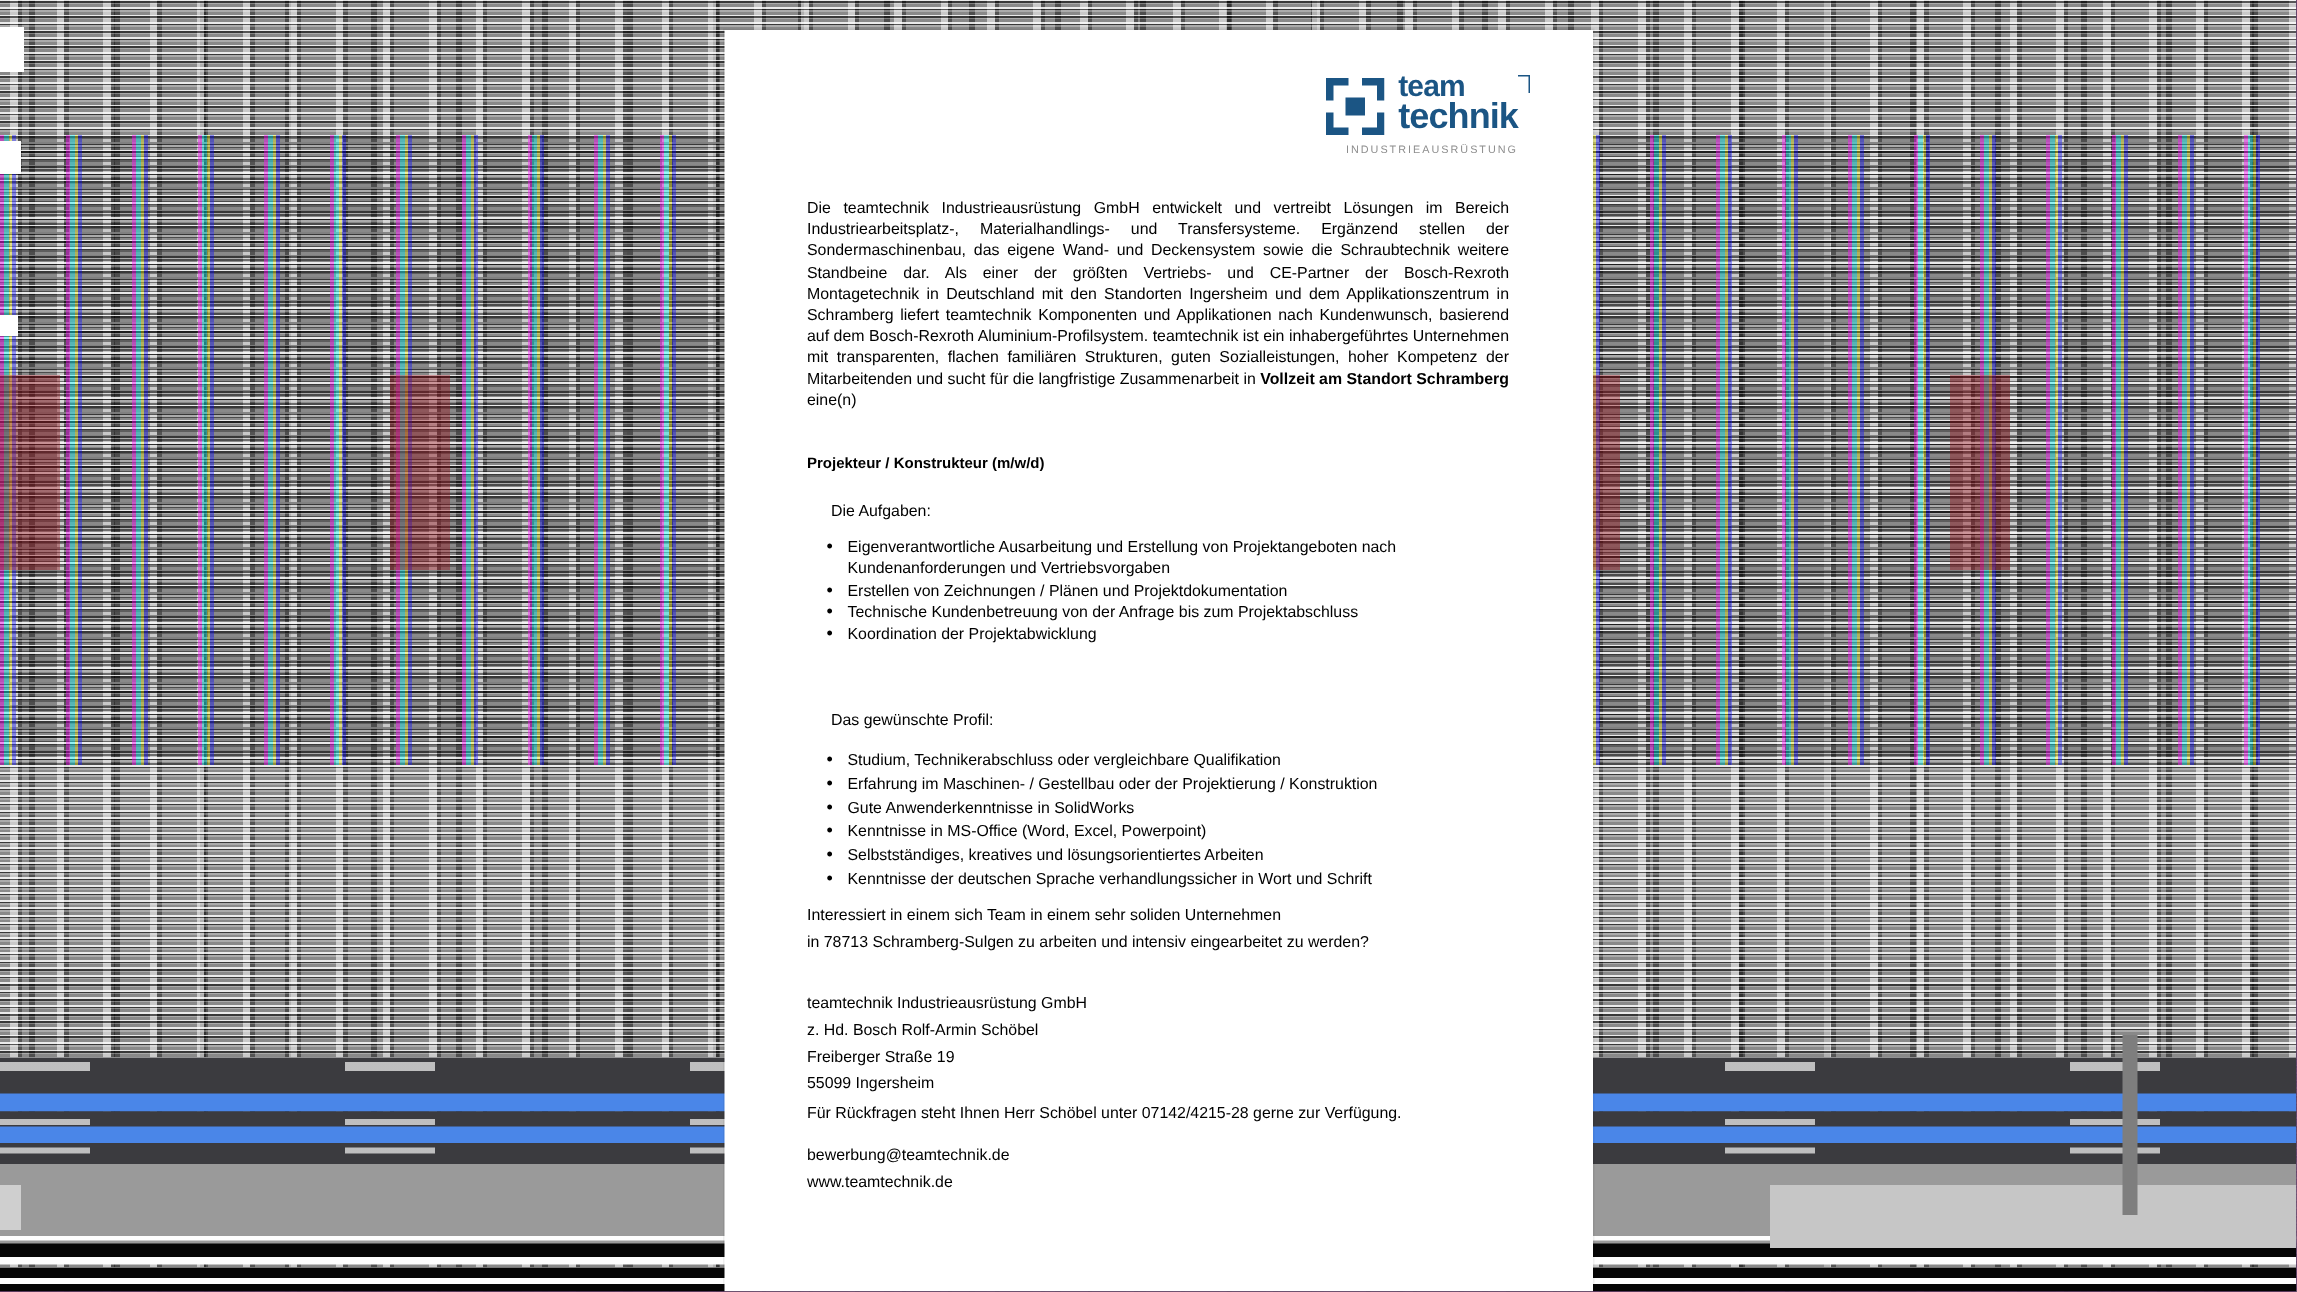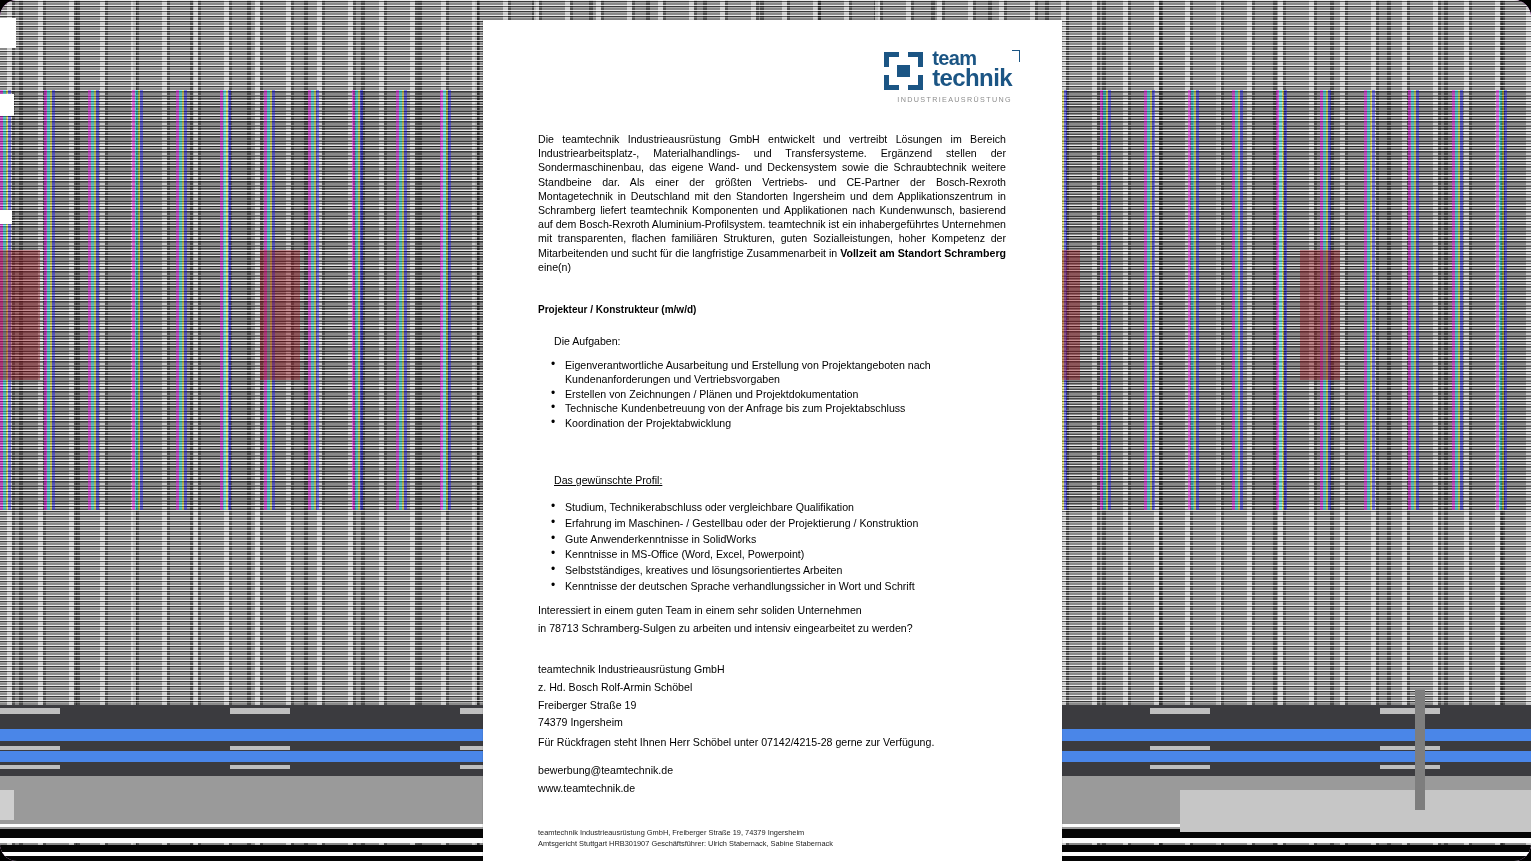--- a/index.html
+++ b/index.html
@@ -7,21 +7,20 @@
     padding: 0;
     background: #000;
   }
   #screen {
     position: relative;
     width: 1531px;
     height: 861px;
     overflow: hidden;
     background: #d946ef;
     font-family: "Liberation Sans", sans-serif;
-    border-radius: 17px;
   }
 
   
   #glitch-bg {
     position: absolute;
     inset: 0;
     background: #909090;
     overflow: hidden;
   }
   
@@ -206,21 +205,21 @@
     color: #000;
   }
   .lead {
     position: absolute;
     left: 55px;
     font-size: 10.6px;
     color: #000;
     padding-left: 16px;
   }
   .lead.tasks-lead { top: 315px; }
-  .lead.profile-lead { top: 454px; text-decoration: underline; }
+  .lead.profile-lead { top: 454px; }
 
   ul.bullets {
     position: absolute;
     left: 56px;
     margin: 0;
     padding: 0 0 0 26px;
     list-style: none;
     width: 452px;
   }
   ul.bullets li {
@@ -362,37 +361,33 @@
     <ul class="bullets profile">
       <li>Studium, Technikerabschluss oder vergleichbare Qualifikation</li>
       <li>Erfahrung im Maschinen- / Gestellbau oder der Projektierung / Konstruktion</li>
       <li>Gute Anwenderkenntnisse in SolidWorks</li>
       <li>Kenntnisse in MS-Office (Word, Excel, Powerpoint)</li>
       <li>Selbstständiges, kreatives und lösungsorientiertes Arbeiten</li>
       <li>Kenntnisse der deutschen Sprache verhandlungssicher in Wort und Schrift</li>
     </ul>
 
     <div class="closing">
-      <div>Interessiert in einem guten Team in einem sehr soliden Unternehmen</div>
+      <div>Interessiert in einem sich Team in einem sehr soliden Unternehmen</div>
       <div>in 78713 Schramberg-Sulgen zu arbeiten und intensiv eingearbeitet zu werden?</div>
     </div>
 
     <div class="address">
       <div>teamtechnik Industrieausrüstung GmbH</div>
       <div>z. Hd. Bosch Rolf-Armin Schöbel</div>
       <div>Freiberger Straße 19</div>
-      <div>74379 Ingersheim</div>
+      <div>55099 Ingersheim</div>
     </div>
 
     <div class="inquiry">Für Rückfragen steht Ihnen Herr Schöbel unter 07142/4215-28 gerne zur Verfügung.</div>
 
     <div class="contact">
       <div>bewerbung@teamtechnik.de</div>
       <div>www.teamtechnik.de</div>
     </div>
 
-    <div class="footer">
-      <div>teamtechnik Industrieausrüstung GmbH, Freiberger Straße 19, 74379 Ingersheim</div>
-      <div>Amtsgericht Stuttgart HRB301907  Geschäftsführer: Ulrich Stabernack, Sabine Stabernack</div>
-    </div>
 
   </div>
 </div>
 
 </body></html>

